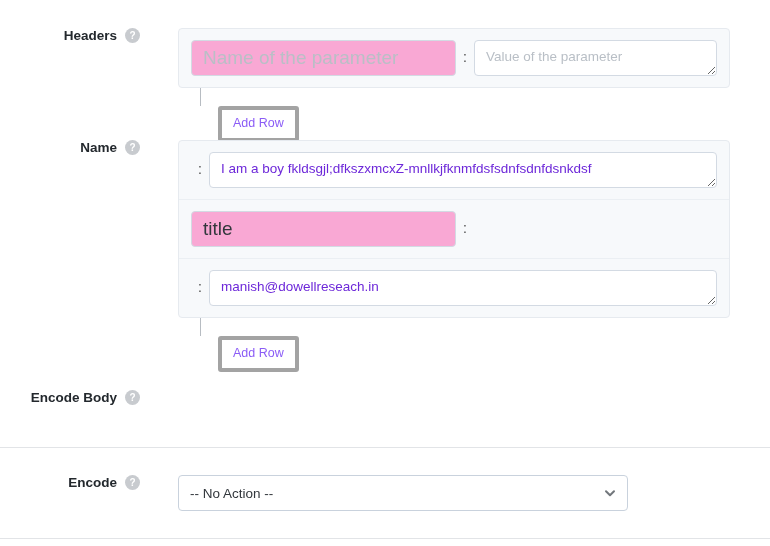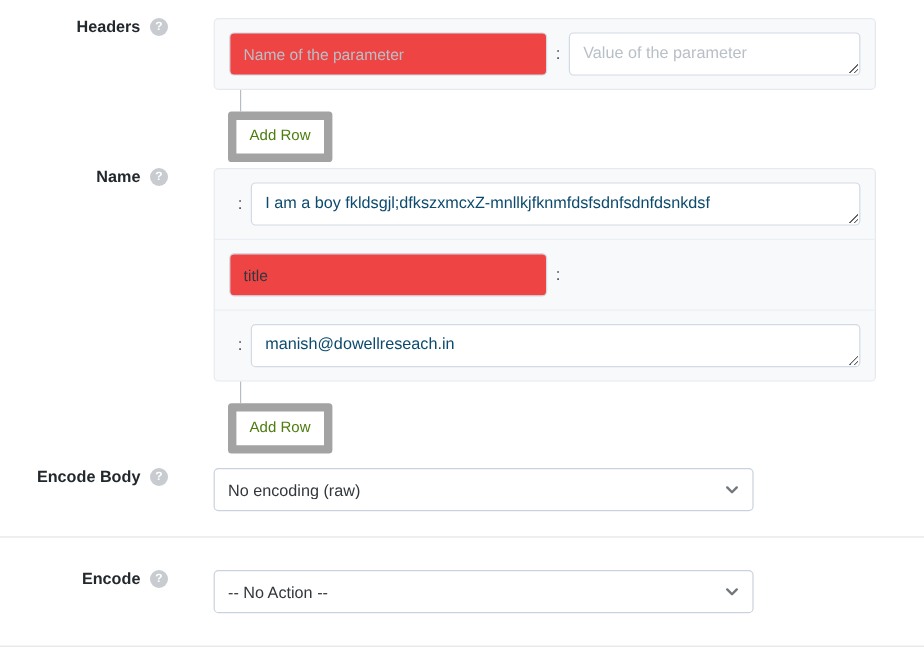--- a/index.html
+++ b/index.html
@@ -94,39 +94,39 @@
   }
   .kv-val {
     flex: 1 1 auto;
     position: relative;
   }
 
   input.txt {
     width: 100%;
     height: 36px;
     padding: 6px 11px;
-    font-size: 13px;
+    font-size: 19px;
     font-family: "Liberation Sans", sans-serif;
     color: #32373c;
-    background: #ef4444;
+    background: #f9a8d4;
     border: 1px solid #d3dae3;
     border-radius: 4px;
     outline: none;
   }
   input.txt::placeholder { color: #b9bfc6; }
 
   textarea.ta {
     width: 100%;
     height: 36px;
     min-height: 36px;
     padding: 6px 11px;
     font-size: 13.5px;
     line-height: 20px;
     font-family: "Liberation Sans", sans-serif;
-    color: #0c4a6e;
+    color: #6d28d9;
     background: #ffffff;
     border: 1px solid #d3dae3;
     border-radius: 4px;
     outline: none;
     resize: vertical;
     overflow: auto;
     display: block;
   }
   textarea.ta::placeholder { color: #b9bfc6; }
   textarea.ta.scrolling {
@@ -148,27 +148,28 @@
     top: -18px;
     width: 1px;
     height: 18px;
     background: #b7bcc2;
   }
   .addrow-btn {
     display: inline-block;
     padding: 6px 11px;
     font-size: 12.5px;
     font-family: "Liberation Sans", sans-serif;
-    color: #4d7c0f;
-    background: #ffffff;
-    border: 7px solid #a3a3a3;
+    color: #8b5cf6;
+    background: #ffffff;
+    border: 4px solid #a3a3a3;
     border-radius: 3px;
     cursor: pointer;
     line-height: 1.25;
     white-space: nowrap;
+    margin-left: 28px;
   }
 
   
   .select-wrap {
     position: relative;
     width: 450px;
   }
   select.sel {
     width: 100%;
     height: 36px;
@@ -202,21 +203,21 @@
     width: 770px;
     height: 1px;
     background: #e2e4e7;
   }
 </style>
 </head>
 <body>
 
 <div class="page">
 
-  <div class="field-row" style="top:15px; left:0;">
+  <div class="field-row" style="top:28px; left:0;">
     <div class="label-col">
       <span class="field-label">Headers</span>
       <span class="help-icon" title="Help">?</span>
     </div>
     <div class="control-col">
 
       <div class="kv-panel">
         <div class="kv-row">
           <div class="kv-key">
             <input class="txt" type="text" value="" placeholder="Name of the parameter" style="">
@@ -273,30 +274,20 @@
         <button class="addrow-btn">Add Row</button>
       </div>
 
     </div>
   </div>
 
   <div class="field-row" style="top:390px; left:0;">
     <div class="label-col">
       <span class="field-label">Encode Body</span>
       <span class="help-icon" title="Help">?</span>
-    </div>
-    <div class="control-col">
-      <div class="select-wrap">
-        <select class="sel">
-          <option>No encoding (raw)</option>
-        </select>
-        <svg class="chevron" viewBox="0 0 12 12">
-          <path d="M2 4.2 L6 8.2 L10 4.2" fill="none" stroke="#72777c" stroke-width="2" stroke-linecap="round" stroke-linejoin="round"></path>
-        </svg>
-      </div>
     </div>
   </div>
 
   <div class="divider" style="top:447px;"></div>
 
   <div class="field-row" style="top:475px; left:0;">
     <div class="label-col">
       <span class="field-label">Encode</span>
       <span class="help-icon" title="Help">?</span>
     </div>

